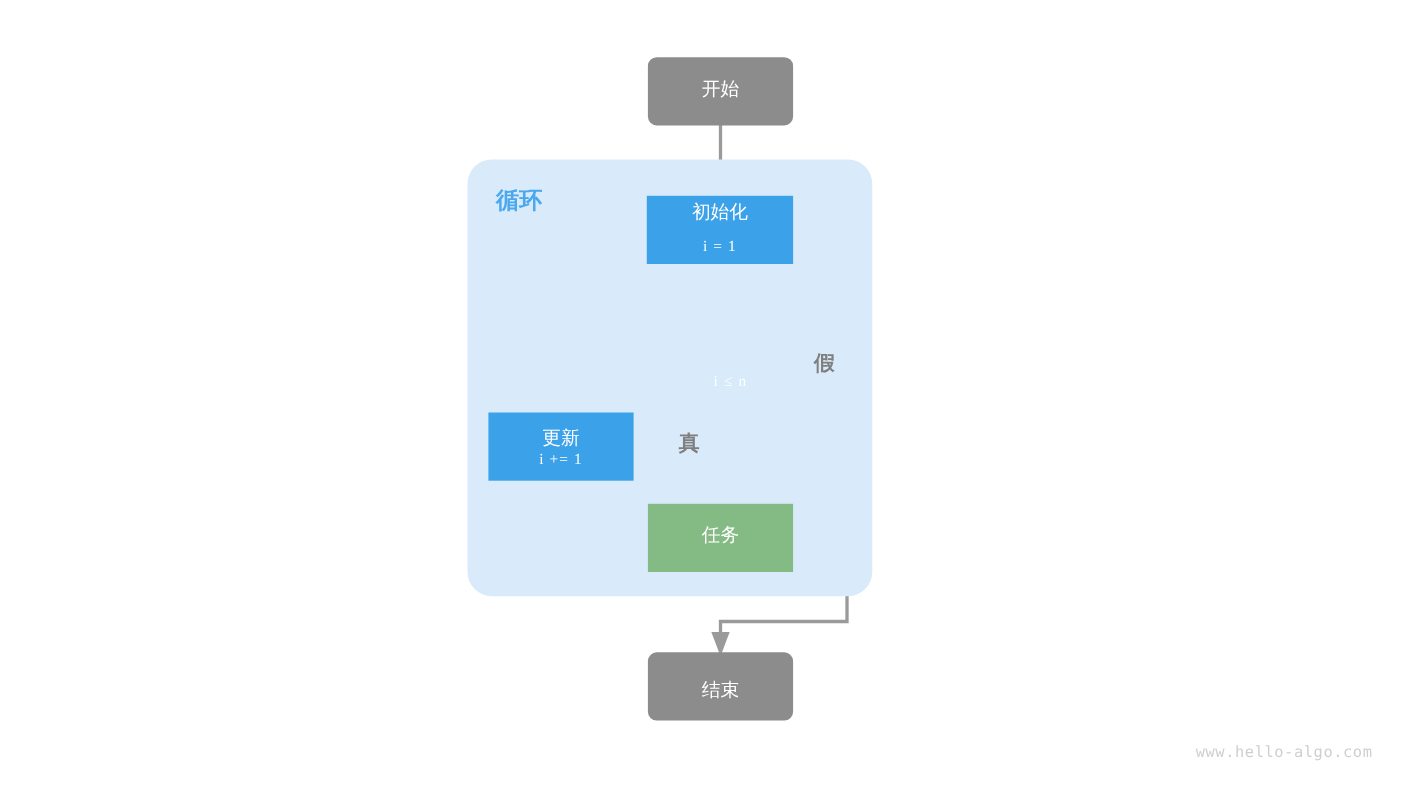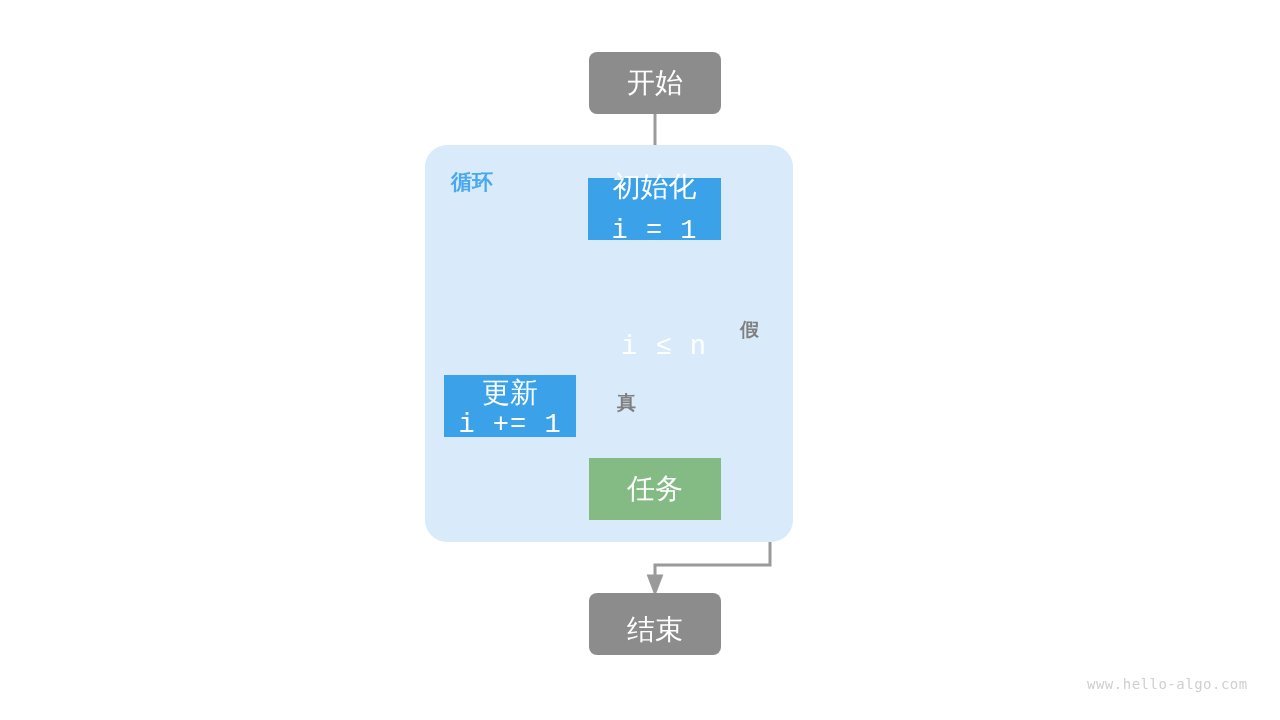--- a/index.html
+++ b/index.html
@@ -26,26 +26,26 @@
     display: flex;
     flex-direction: column;
     align-items: center;
     justify-content: center;
     color: #ffffff;
     pointer-events: none;
     text-align: center;
     line-height: 1.15;
   }
   .cjk {
-    font-family: Liberation Serif, serif;
-    font-size: 28px;
+    font-family: Liberation Mono, monospace;
+    font-size: 17px;
   }
   .mono {
-    font-family: Liberation Mono, monospace;
-    font-size: 27px;
+    font-family: Liberation Serif, serif;
+    font-size: 14px;
     letter-spacing: 1px;
   }
   
   #start-box {
     position: absolute;
     left: 589px;
     top: 52px;
     width: 132px;
     height: 62px;
     background: #8c8c8c;

